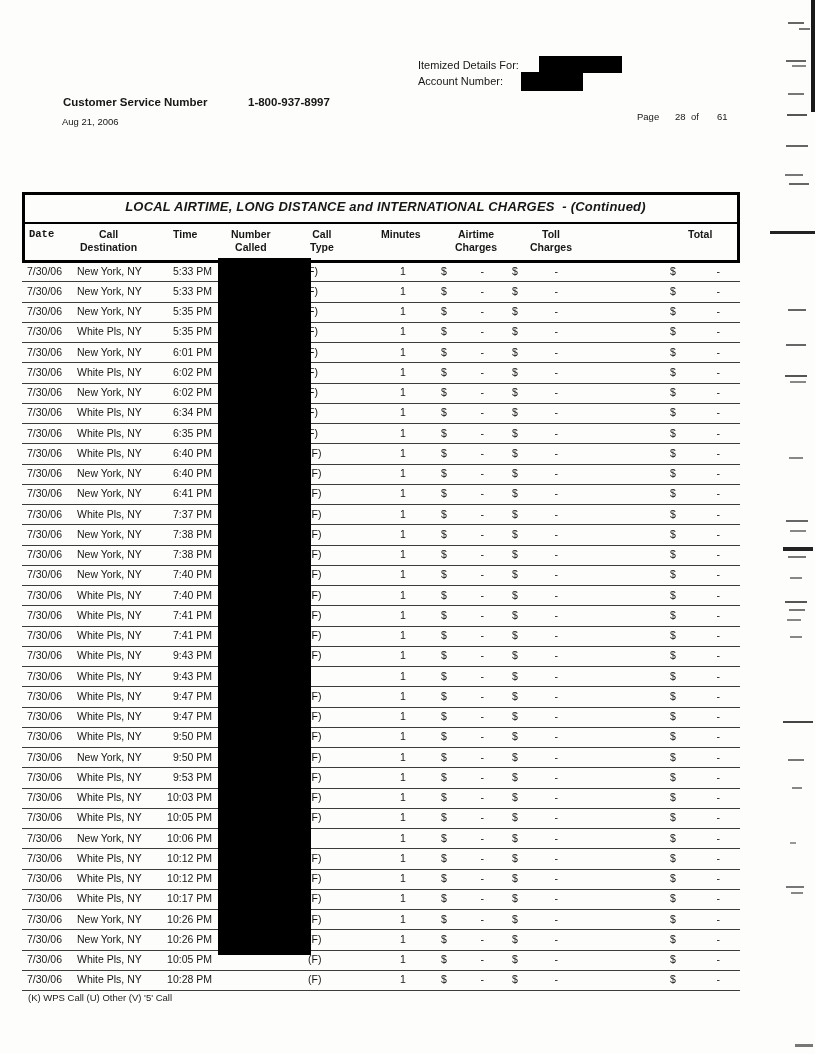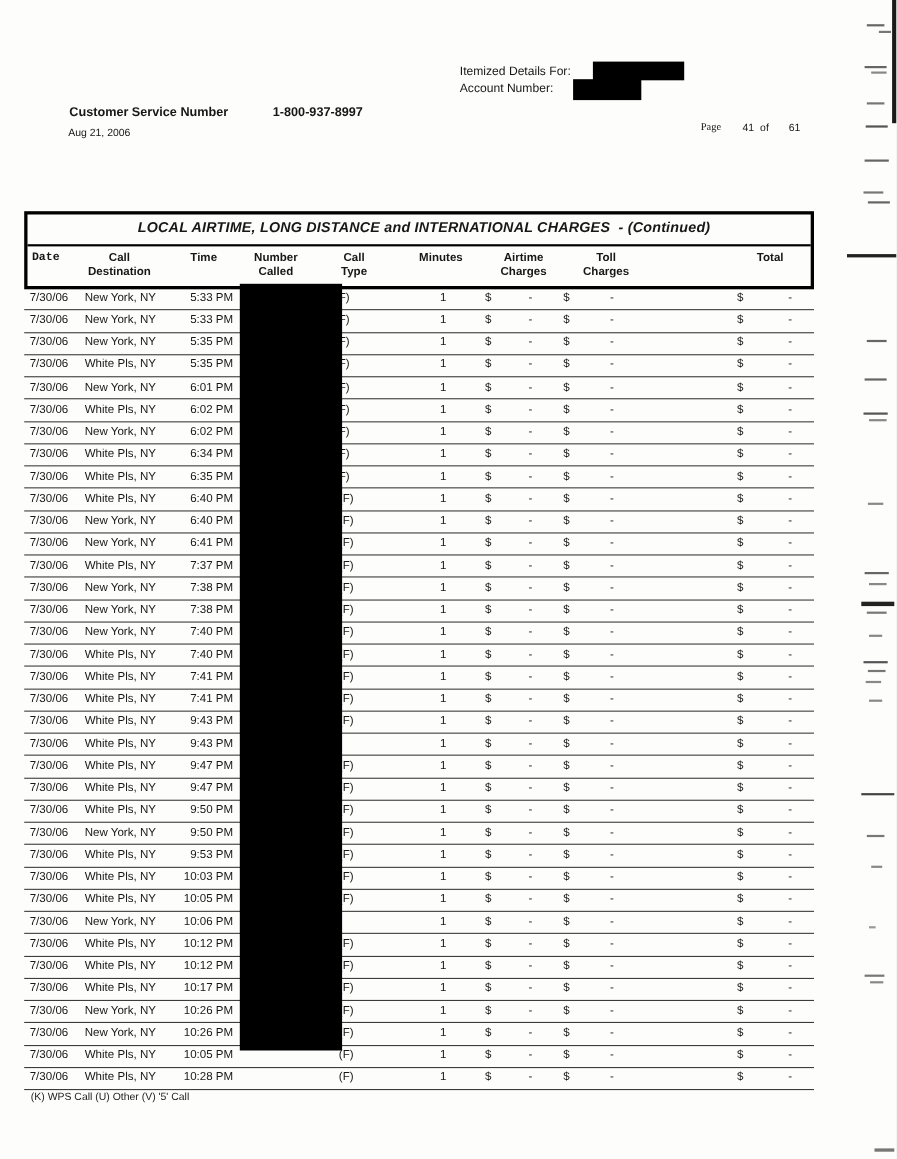--- a/index.html
+++ b/index.html
@@ -73,22 +73,22 @@
 
   <div class="abs hdr-small" style="left:418px;top:58px;">Itemized Details For:</div>
   <div class="abs hdr-small" style="left:418px;top:74px;">Account Number:</div>
   <div class="redact" style="left:539px;top:56px;width:83px;height:17px;"></div>
   <div class="redact" style="left:521px;top:72px;width:62px;height:19px;"></div>
 
   <div class="abs hdr-bold" style="left:63px;top:96px;">Customer Service Number</div>
   <div class="abs hdr-bold" style="left:248px;top:96px;">1-800-937-8997</div>
   <div class="abs hdr-tiny" style="left:62px;top:116px;">Aug 21, 2006</div>
 
-  <div class="abs hdr-tiny" style="left:637px;top:111px;font-family:Liberation Serif, serif;">Page</div>
-  <div class="abs hdr-tiny" style="left:675px;top:111px;">41</div>
+  <div class="abs hdr-tiny" style="left:637px;top:111px;">Page</div>
+  <div class="abs hdr-tiny" style="left:675px;top:111px;">28</div>
   <div class="abs hdr-tiny" style="left:691px;top:111px;">of</div>
   <div class="abs hdr-tiny" style="left:717px;top:111px;">61</div>
 
   <div class="table-frame">
     <div class="t-title">LOCAL AIRTIME, LONG DISTANCE and INTERNATIONAL CHARGES  - (Continued)</div>
     <div class="t-head">
       <div class="th th-date">
         <span>Date</span>
         <span></span>
       </div>

